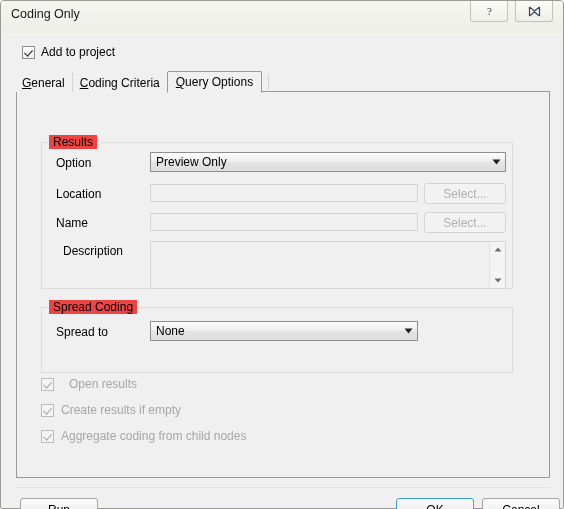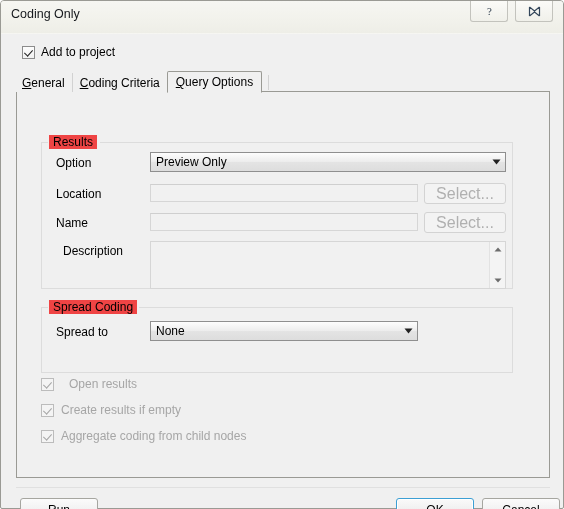--- a/index.html
+++ b/index.html
@@ -262,21 +262,21 @@
   .btn {
     position: absolute;
     box-sizing: border-box;
     height: 21px;
     border: 1px solid #b4b4b4;
     border-radius: 3px;
     background: linear-gradient(to bottom, #fafafa 0%, #f1f1f1 50%, #eaeaea 51%, #e6e6e6 100%);
     display: flex;
     align-items: center;
     justify-content: center;
-    font-size: 16px;
+    font-size: 12px;
     color: #000;
   }
   .btn.disabled {
     border-color: #d3d3d3;
     background: #f3f3f3;
     color: #b0b0b0;
   }
 
   
   #bottom-sep {

